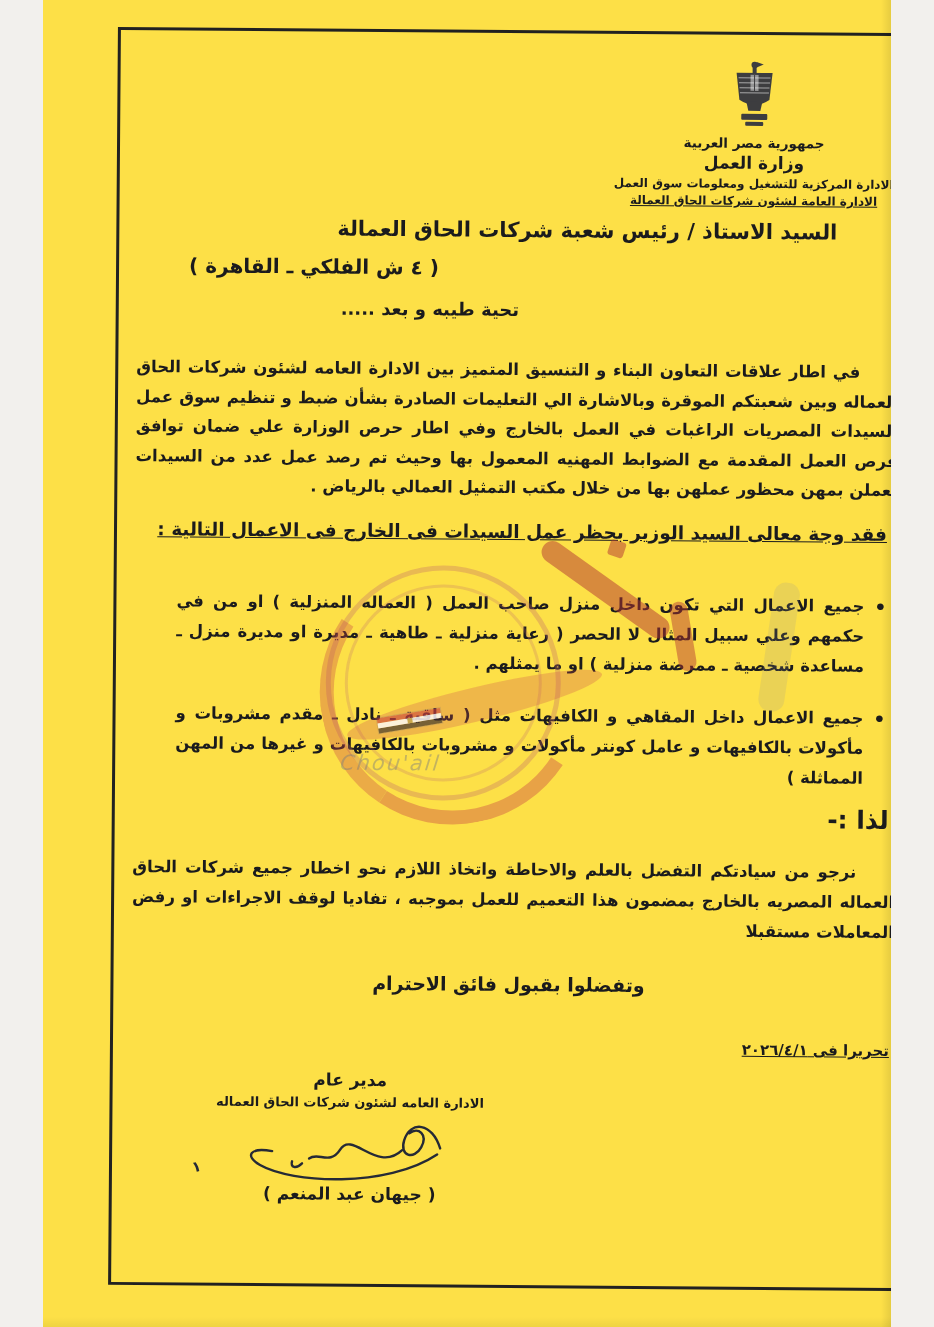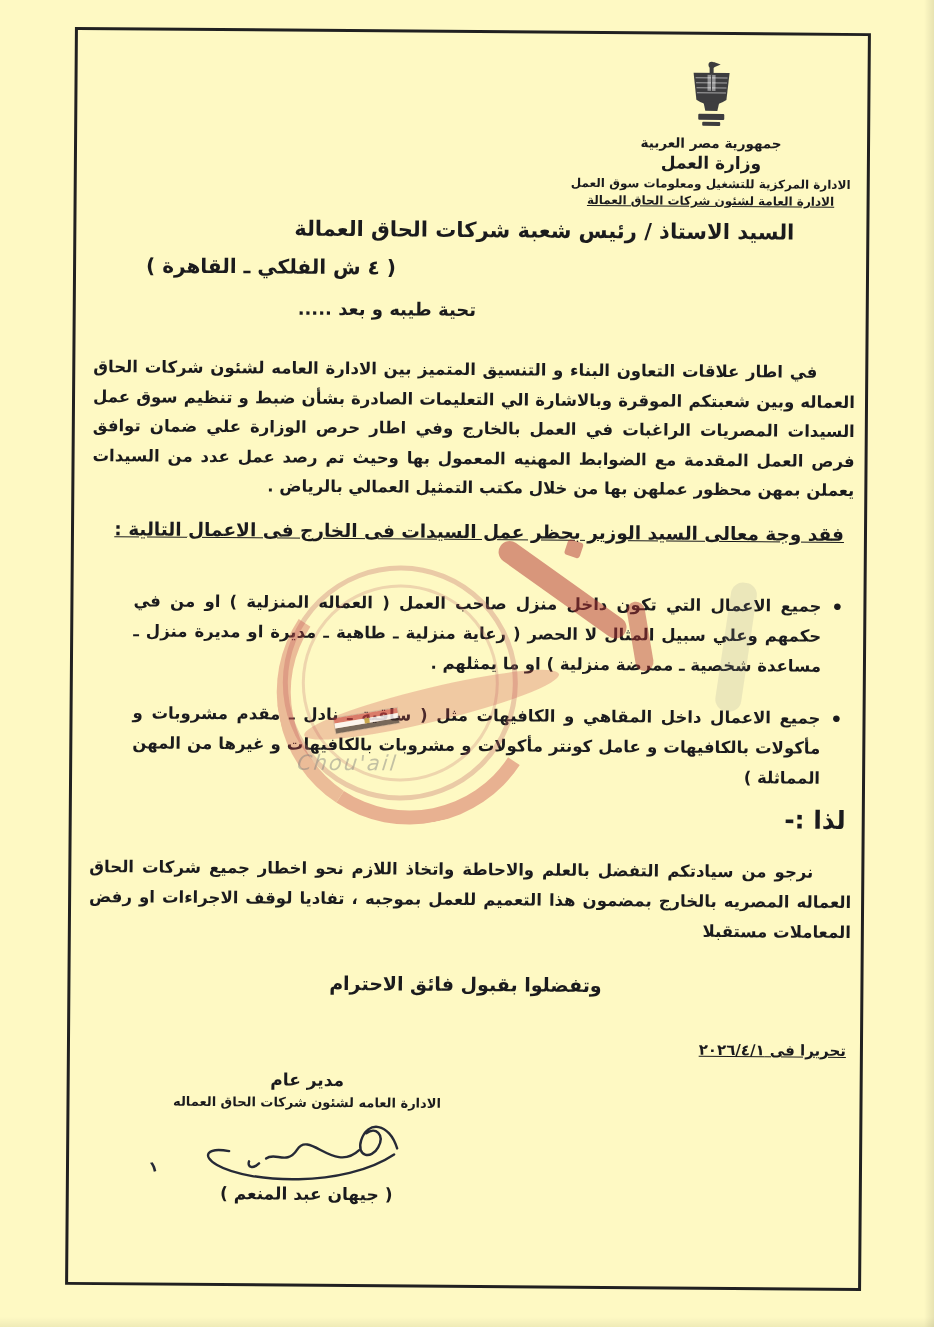--- a/index.html
+++ b/index.html
@@ -1,18 +1,18 @@
 <!DOCTYPE html>
 <html lang="ar" dir="rtl"><head>
 <meta charset="utf-8">
 <style>
   html,body{margin:0;padding:0;background:#f2f0ed;}
   .page{
-    position:relative;width:934px;height:1327px;margin:0 auto;
-    background:#fef9c3;overflow:hidden;
+    position:relative;width:848px;height:1327px;margin:0 auto;
+    background:#fde047;overflow:hidden;
     font-family:"DejaVu Sans",sans-serif;color:#1b1b1d;
   }
   .page::after{
     content:"";position:absolute;right:0;top:0;width:10px;height:100%;
     background:linear-gradient(to left, rgba(0,0,0,0.09), rgba(0,0,0,0));
     pointer-events:none;
   }
   .page::before{
     content:"";position:absolute;left:0;bottom:0;width:100%;height:10px;
     background:linear-gradient(to top, rgba(0,0,0,0.06), rgba(0,0,0,0));

